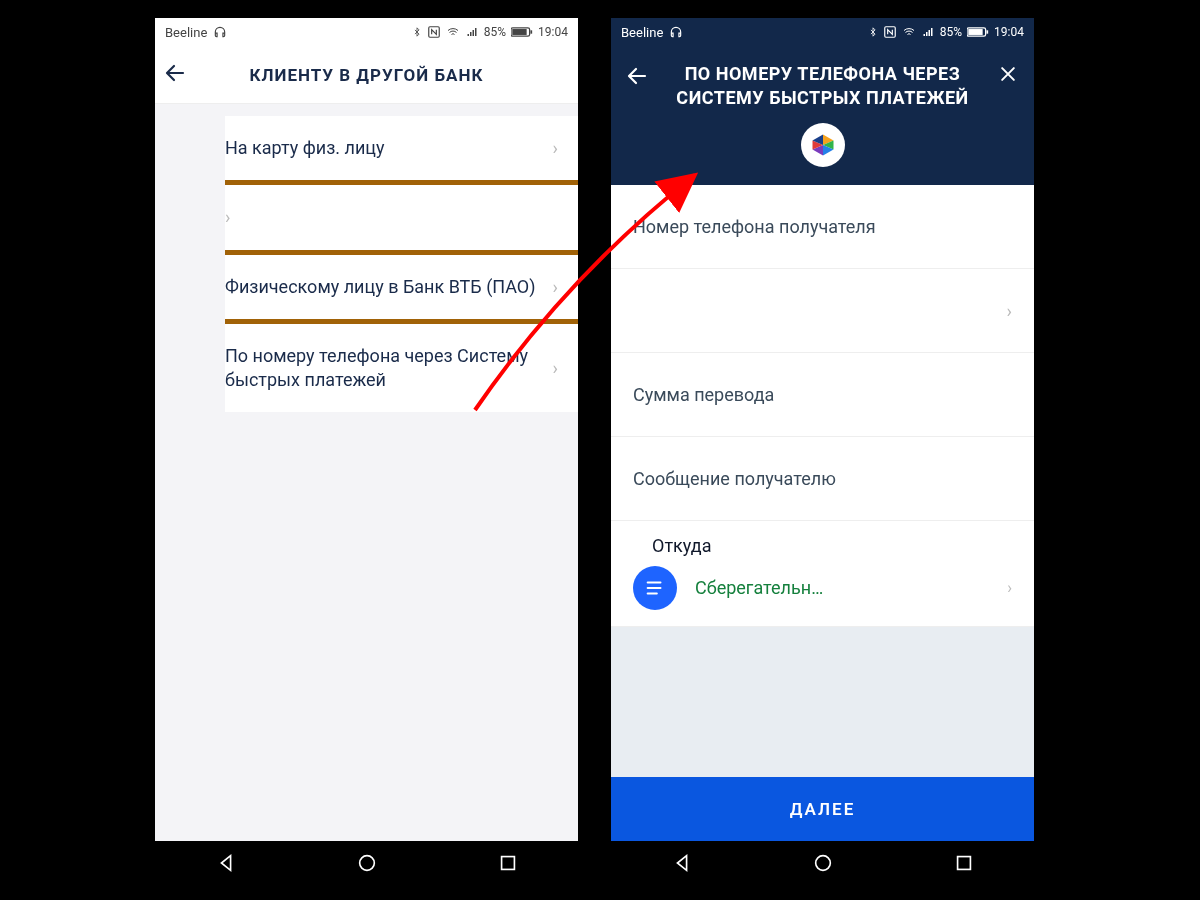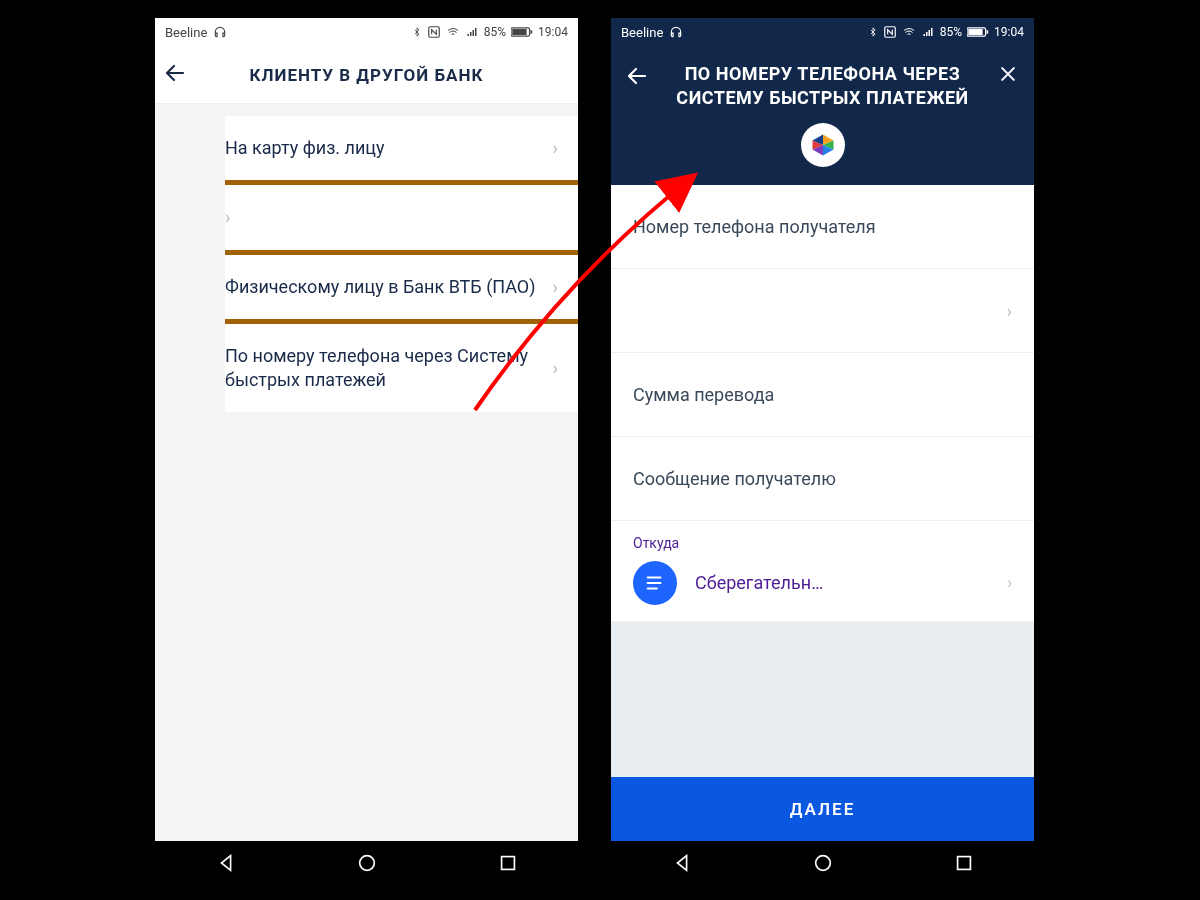--- a/index.html
+++ b/index.html
@@ -124,29 +124,29 @@
     display: flex;
     align-items: center;
   }
   .form-row.muted { color: #a8b0b8; }
   .form-row .chev { margin-left: auto; }
   .source-row {
     padding: 14px 22px 16px 22px;
     background: #fff;
     border-bottom: 1px solid #eee;
   }
-  .source-row .src-label { font-size: 14px; color: #4c1d95; margin-bottom: 10px; }
+  .source-row .src-label { font-size: 18px; color: #0f172a; margin-bottom: 10px; margin-left: 19px; }
   .source-row .src-body { display: flex; align-items: center; }
   .src-icon {
     width: 44px; height: 44px; border-radius: 50%;
     background: #1e64ff;
     display: flex; align-items: center; justify-content: center;
     margin-right: 18px;
   }
-  .src-name { font-size: 18px; color: #4c1d95; }
+  .src-name { font-size: 18px; color: #15803d; }
   .src-chev { margin-left: auto; color: #bbb; }
 
   .spacer-right { flex: 1; background: #e8edf2; }
   .primary-btn {
     background: #0a57e0;
     color: #fff;
     text-align: center;
     padding: 22px 0;
     font-size: 17px;
     letter-spacing: 2px;

